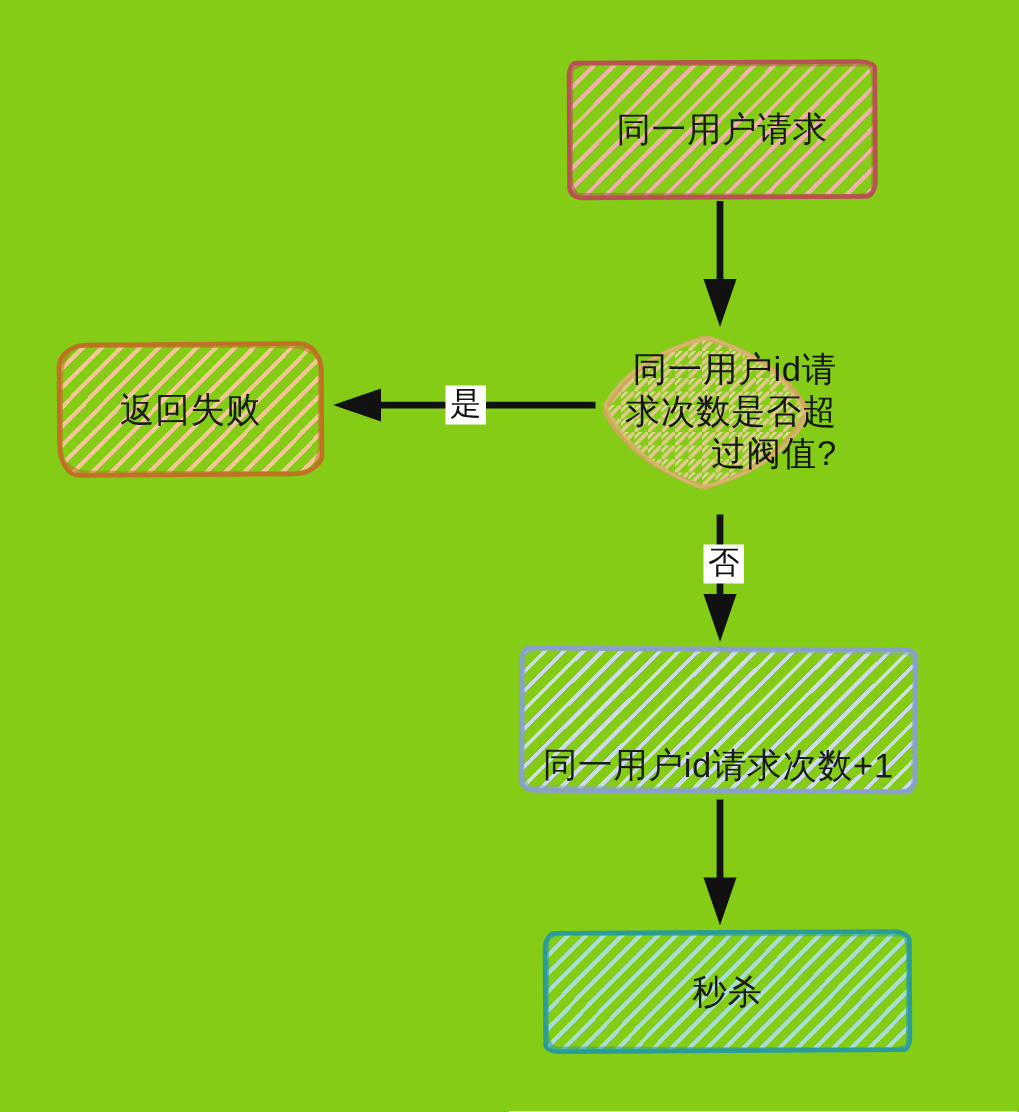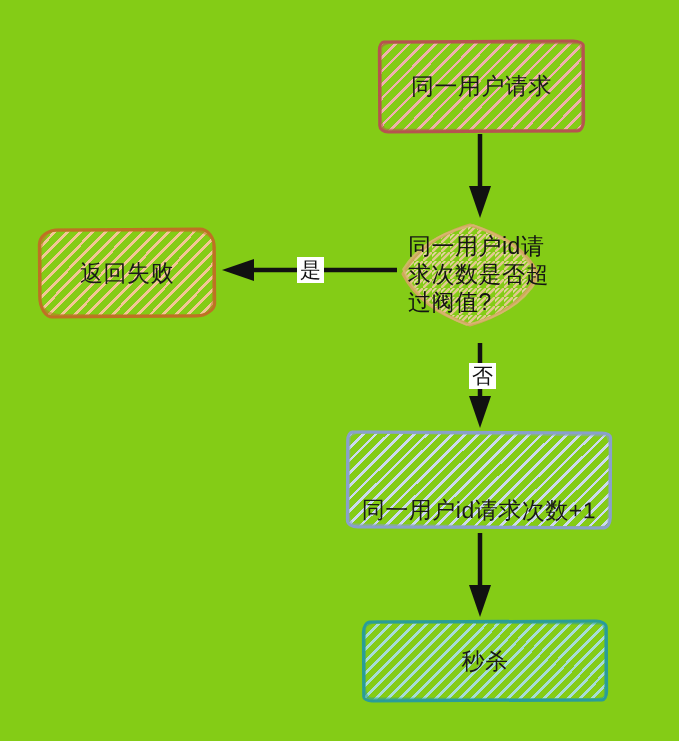--- a/index.html
+++ b/index.html
@@ -78,21 +78,21 @@
     transform: rotate(-0.3deg);
   }
   .decision-text {
     position: absolute;
     left: 408px; top: 232px;
     width: 150px;
     z-index: 2;
     color: #141414;
     font-size: 23px;
     line-height: 28px;
-    text-align: left;
+    text-align: right;
     letter-spacing: 0.5px;
     word-break: break-all;
   }
   .edge-label {
     position: absolute;
     z-index: 2;
     background: #ffffff;
     color: #111111;
     font-size: 21px;
     line-height: 24px;

